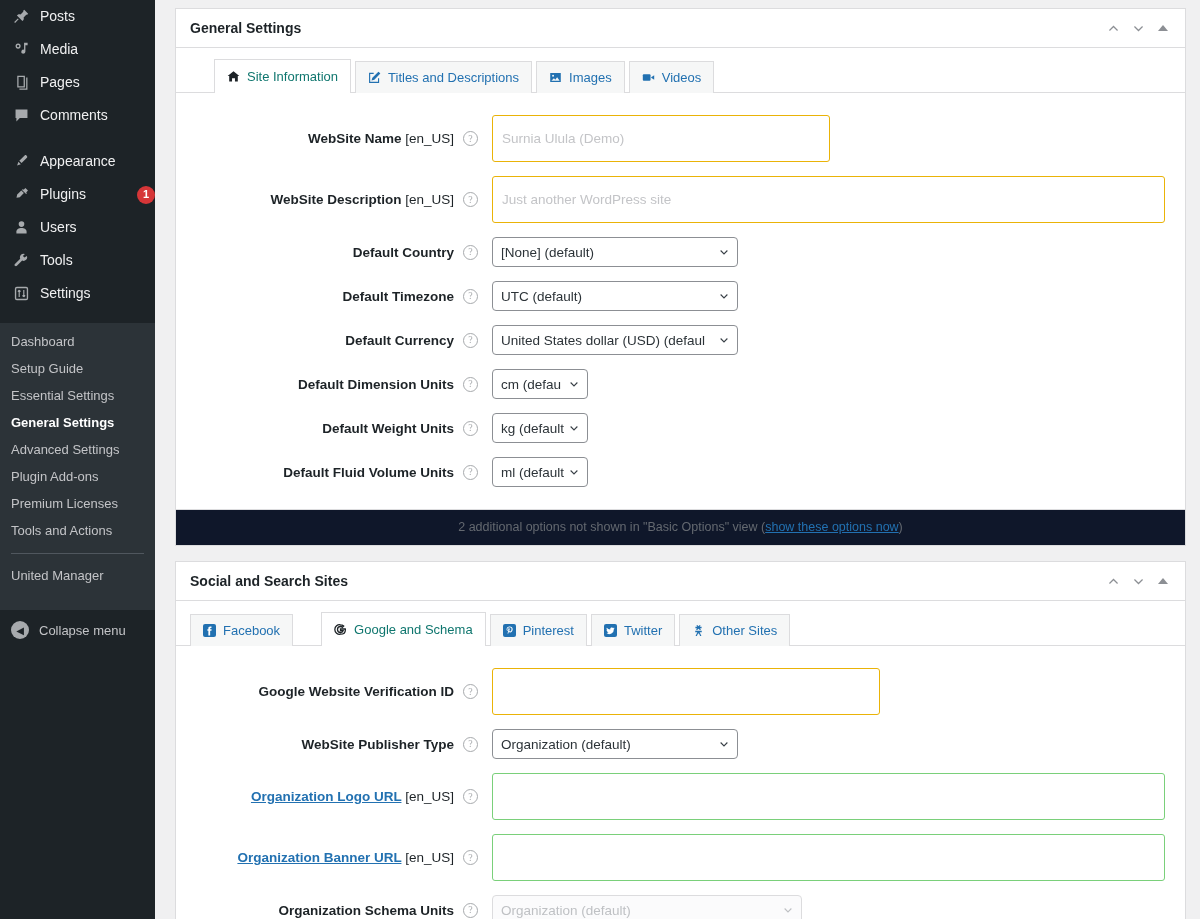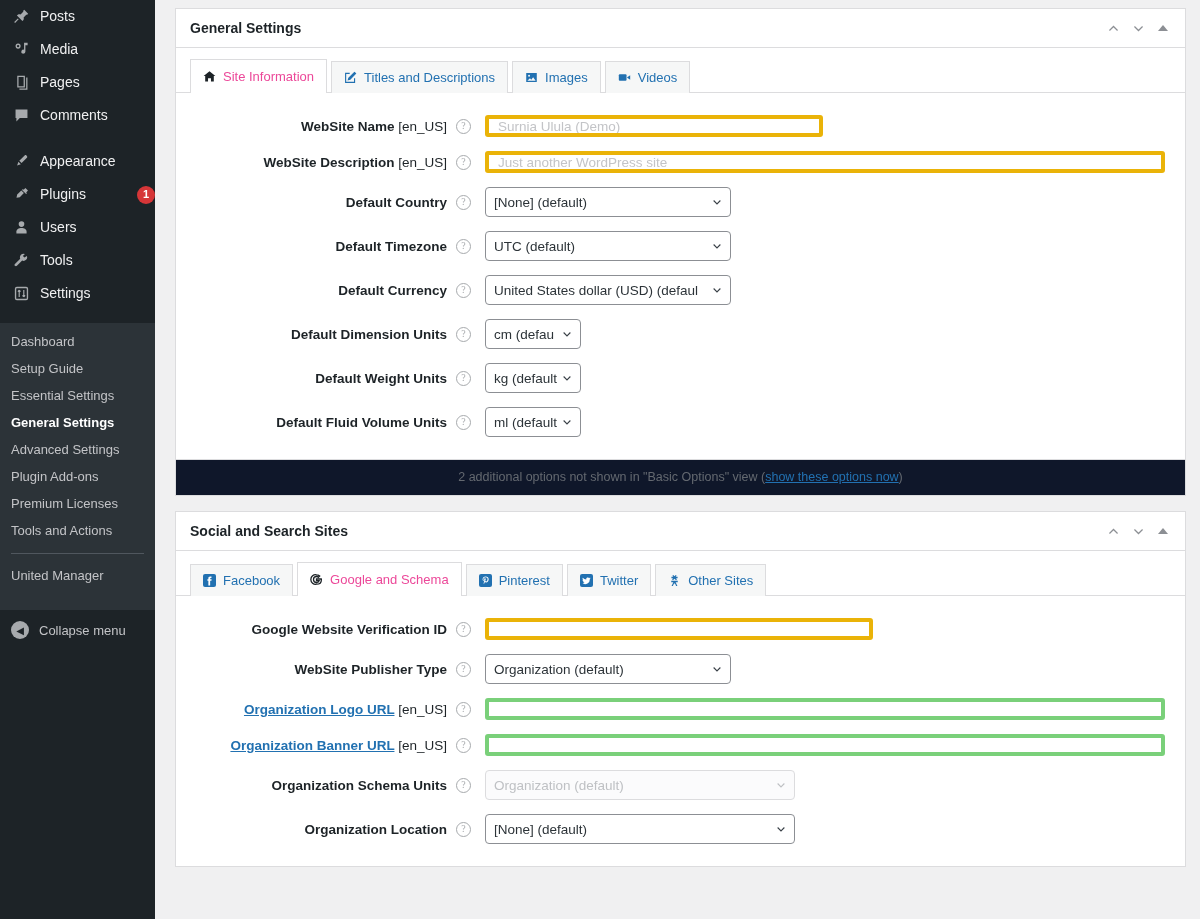--- a/index.html
+++ b/index.html
@@ -156,29 +156,30 @@
     margin-right: 4px;
     font-size: 13px;
     color: #2271b1;
     cursor: pointer;
     position: relative;
     top: 1px;
     white-space: nowrap;
   }
   .tab.active {
     background: #fff;
-    color: #ec4899;
+    color: #0f766e;
     height: 34px;
     z-index: 2;
+    margin-left: 24px;
   }
   .tab .t-icon { display: flex; align-items: center; color: #2271b1; }
   .tab.active .t-icon { color: #1d2327; }
 
   
-  .form { padding: 22px 20px 22px 0; }
+  .form { padding: 22px 20px 22px 7px; }
   .row { display: flex; align-items: center; margin-bottom: 14px; }
   .row:last-child { margin-bottom: 0; }
   .lbl {
     width: 280px; min-width: 280px;
     text-align: right;
     padding-right: 9px;
     font-size: 13.5px;
     font-weight: bold;
     color: #1d2327;
     white-space: nowrap;
@@ -191,22 +192,22 @@
     border-radius: 50%;
     border: 1px solid #a7aaad;
     color: #a7aaad;
     font-size: 10px;
     display: flex; align-items: center; justify-content: center;
     cursor: pointer;
     line-height: 1;
     font-family: "Liberation Serif", serif;
   }
   .fld {
-    height: 22px;
-    border: 4px solid #eab308;
+    height: 47px;
+    border: 1px solid #eab308;
     border-radius: 3px;
     background: #fff;
     font-size: 13.5px;
     color: #2c3338;
     padding: 0 9px;
     font-family: "Liberation Sans", sans-serif;
     outline: none;
   }
   .fld::placeholder { color: #c3c4c7; }
   .fld.green { border-color: #7ad07a; }

